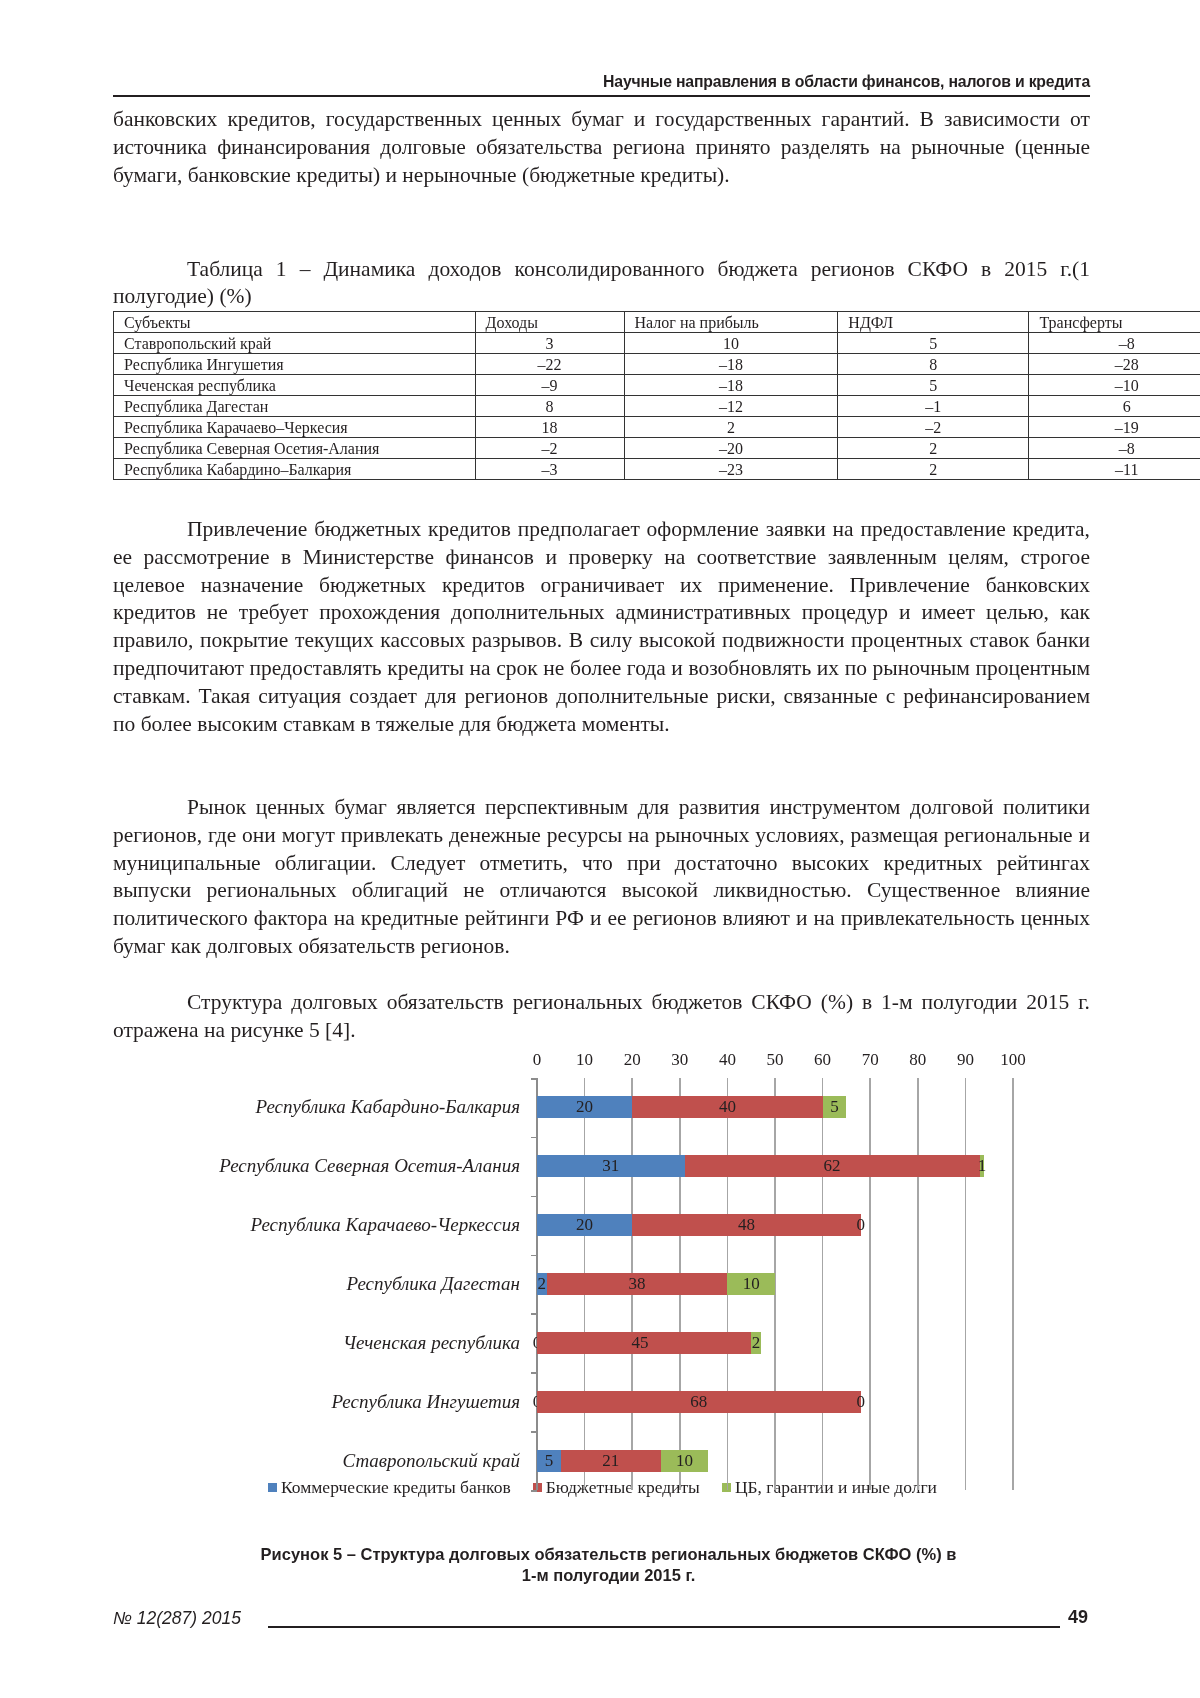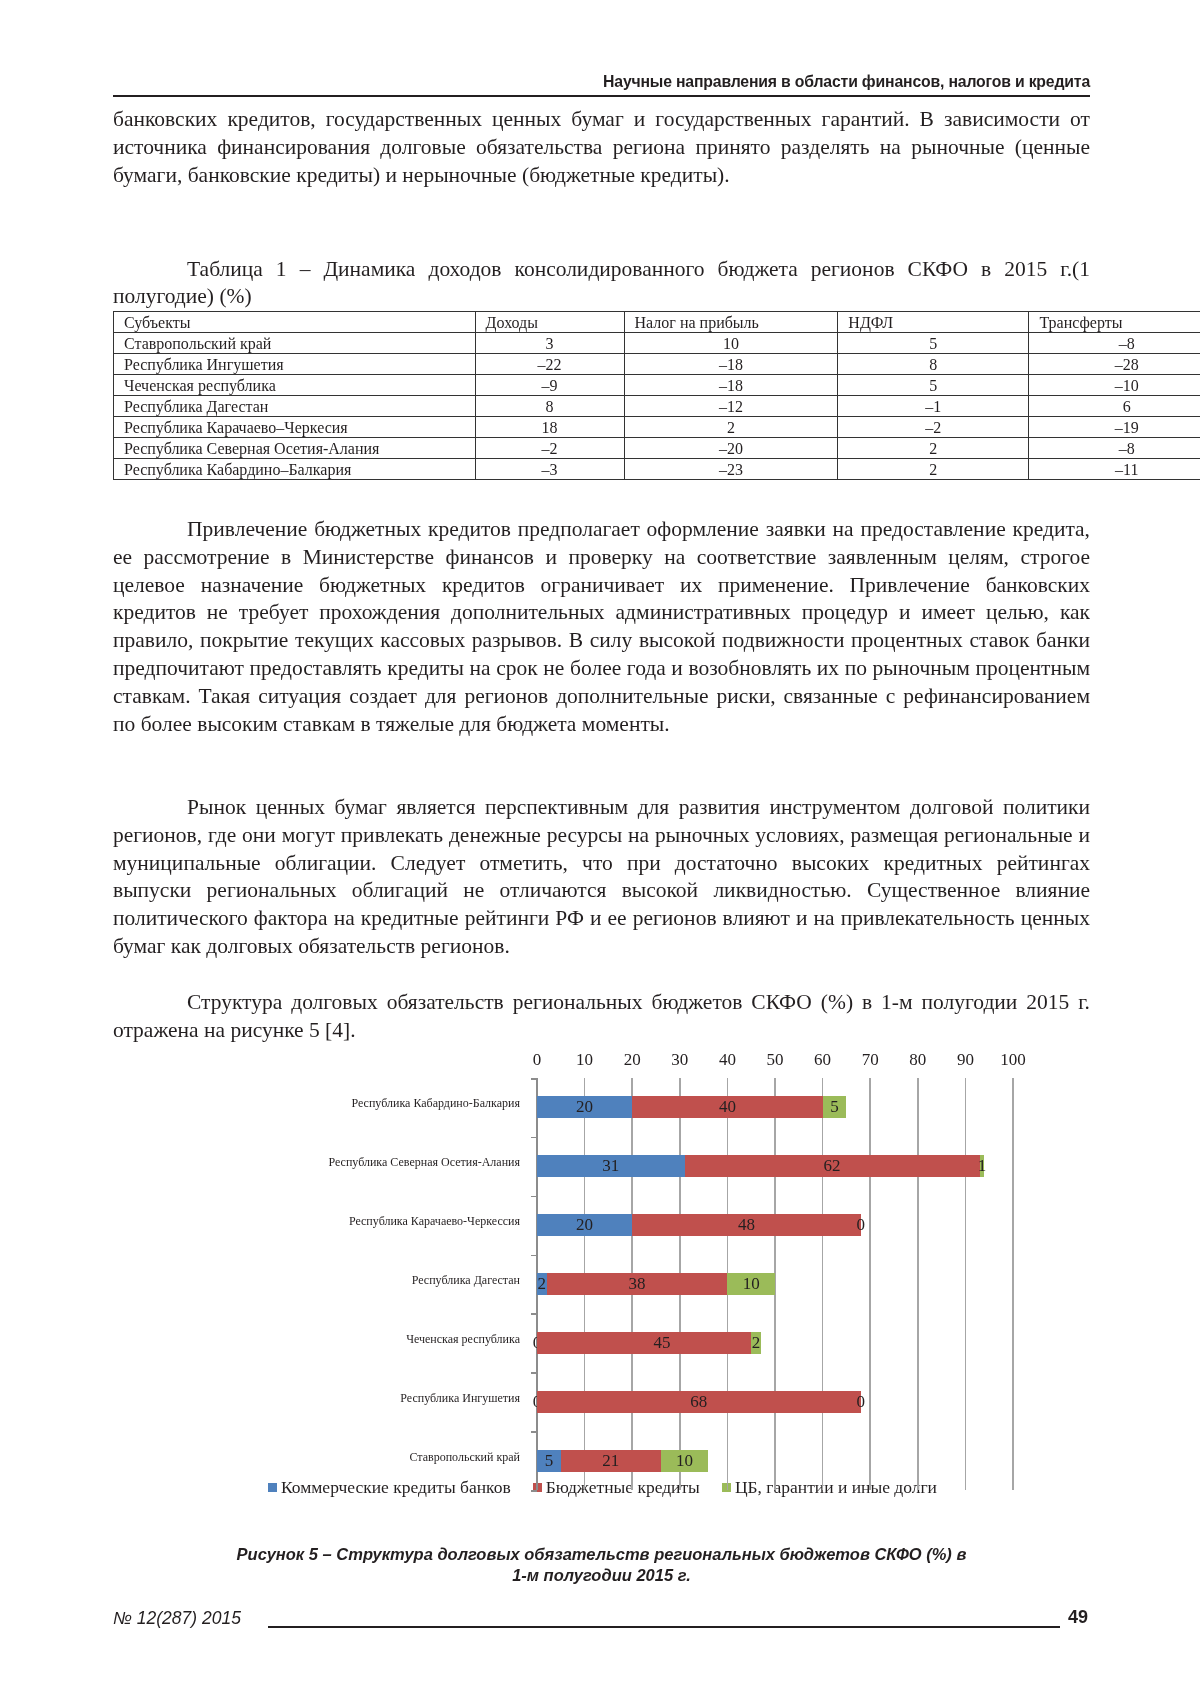--- a/index.html
+++ b/index.html
@@ -14,26 +14,26 @@
   table.data td { border:1.5px solid #333; padding:0 6px; height:20px; line-height:19px; }
   table.data td.num { text-align:center; }
   table.data td.lbl { text-align:left; padding-left:10px; }
   table.data tr.hdr td { text-align:left; padding-left:10px; }
   
   .chart { left:0; top:1050px; width:1200px; height:460px; }
   .tick-label { font-size:17px; top:0; transform:translateX(-50%); }
   .grid { width:1.5px; background:#a6a6a6; top:28px; height:412px; }
   .axis { width:1.5px; background:#8c8c8c; top:28px; height:412px; }
   .ytick { width:6px; height:1.5px; background:#8c8c8c; }
-  .cat-label { font-size:12px; right:680px; text-align:right; white-space:nowrap; }
+  .cat-label { font-size:19px; right:680px; text-align:right; white-space:nowrap;font-style:italic; }
   .seg-label { position:absolute; font-size:17px; line-height:22px; color:#231f20; transform:translateX(-50%); white-space:nowrap; }
   .legend { top:427px; left:268px; font-size:17.5px; white-space:nowrap; }
   .legend-item { display:inline-block; margin-right:22px; }
   .swatch { display:inline-block; width:9px; height:9px; margin-right:4px; vertical-align:1px; }
-  .fig-caption { left:113px; width:977px; text-align:center; font-family:"Liberation Sans", sans-serif; font-style:italic; font-weight:bold; font-size:16.5px; line-height:21px; }
+  .fig-caption { left:120px; width:977px; text-align:center; font-family:"Liberation Sans", sans-serif; font-weight:bold; font-size:16.5px; line-height:21px; }
   .footer-left { left:113px; top:1608px; font-family:"Liberation Sans", sans-serif; font-style:italic; font-weight:normal; font-size:17.5px; }
   .footer-rule { left:268px; top:1626px; width:792px; border-top:2.5px solid #231f20; }
   .footer-page { left:1068px; top:1607px; font-family:"Liberation Sans", sans-serif; font-weight:bold; font-size:18px; }
 </style>
 </head>
 <body>
 
 <div class="abs running-head">Научные направления в области финансов, налогов и кредита</div>
 <div class="abs head-rule"></div>
 
@@ -170,21 +170,21 @@
     <div class="abs cat-label" style="top: 223px;">Республика Дагестан</div>
     <div class="abs" style="left: 537px; top: 223px; width: 9.52px; height: 22px; background: rgb(79, 129, 189);"></div>
     <div class="seg-label" style="left: 541.76px; top: 223px;">2</div>
     <div class="abs" style="left: 546.52px; top: 223px; width: 180.88px; height: 22px; background: rgb(192, 80, 77);"></div>
     <div class="seg-label" style="left: 636.96px; top: 223px;">38</div>
     <div class="abs" style="left: 727.4px; top: 223px; width: 47.6px; height: 22px; background: rgb(155, 187, 89);"></div>
     <div class="seg-label" style="left: 751.2px; top: 223px;">10</div>
     <div class="abs cat-label" style="top: 281.857px;">Чеченская республика</div>
     <div class="seg-label" style="left: 537px; top: 281.857px;">0</div>
     <div class="abs" style="left: 537px; top: 281.857px; width: 214.2px; height: 22px; background: rgb(192, 80, 77);"></div>
-    <div class="seg-label" style="left: 662px; top: 281.857px;">45</div>
+    <div class="seg-label" style="left: 640px; top: 281.857px;">45</div>
     <div class="abs" style="left: 751.2px; top: 281.857px; width: 9.52px; height: 22px; background: rgb(155, 187, 89);"></div>
     <div class="seg-label" style="left: 755.96px; top: 281.857px;">2</div>
     <div class="abs cat-label" style="top: 340.714px;">Республика Ингушетия</div>
     <div class="seg-label" style="left: 537px; top: 340.714px;">0</div>
     <div class="abs" style="left: 537px; top: 340.714px; width: 323.68px; height: 22px; background: rgb(192, 80, 77);"></div>
     <div class="seg-label" style="left: 698.84px; top: 340.714px;">68</div>
     <div class="seg-label" style="left: 860.68px; top: 340.714px;">0</div>
     <div class="abs cat-label" style="top: 399.571px;">Ставропольский край</div>
     <div class="abs" style="left: 537px; top: 399.571px; width: 23.8px; height: 22px; background: rgb(79, 129, 189);"></div>
     <div class="seg-label" style="left: 548.9px; top: 399.571px;">5</div>

